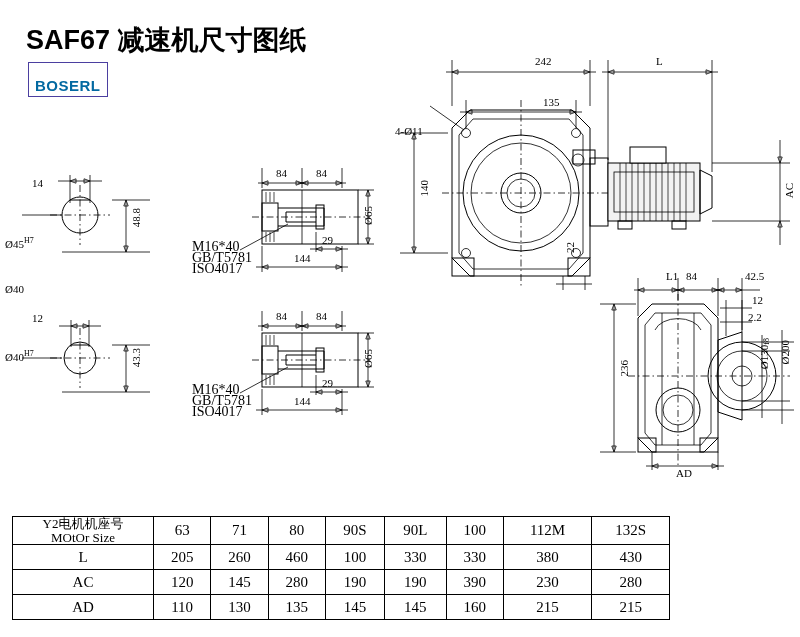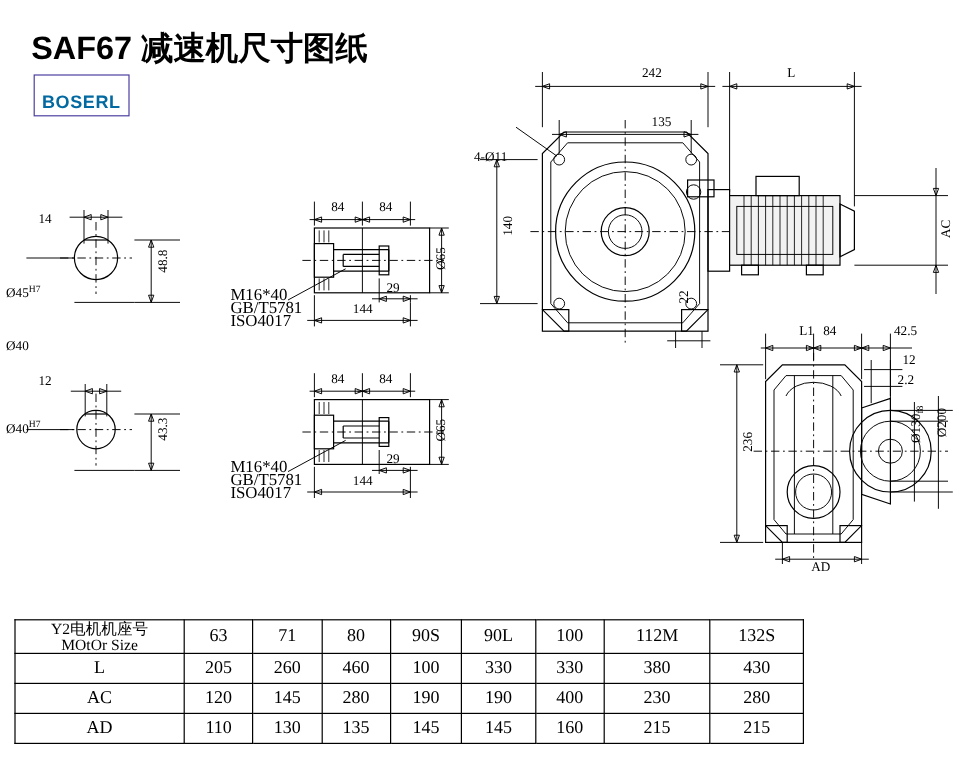--- a/index.html
+++ b/index.html
@@ -433,21 +433,21 @@
         <td>380</td>
         <td>430</td>
       </tr>
       <tr>
         <td class="rl">AC</td>
         <td>120</td>
         <td>145</td>
         <td>280</td>
         <td>190</td>
         <td>190</td>
-        <td>400</td>
+        <td>390</td>
         <td>230</td>
         <td>280</td>
       </tr>
       <tr>
         <td class="rl">AD</td>
         <td>110</td>
         <td>130</td>
         <td>135</td>
         <td>145</td>
         <td>145</td>

